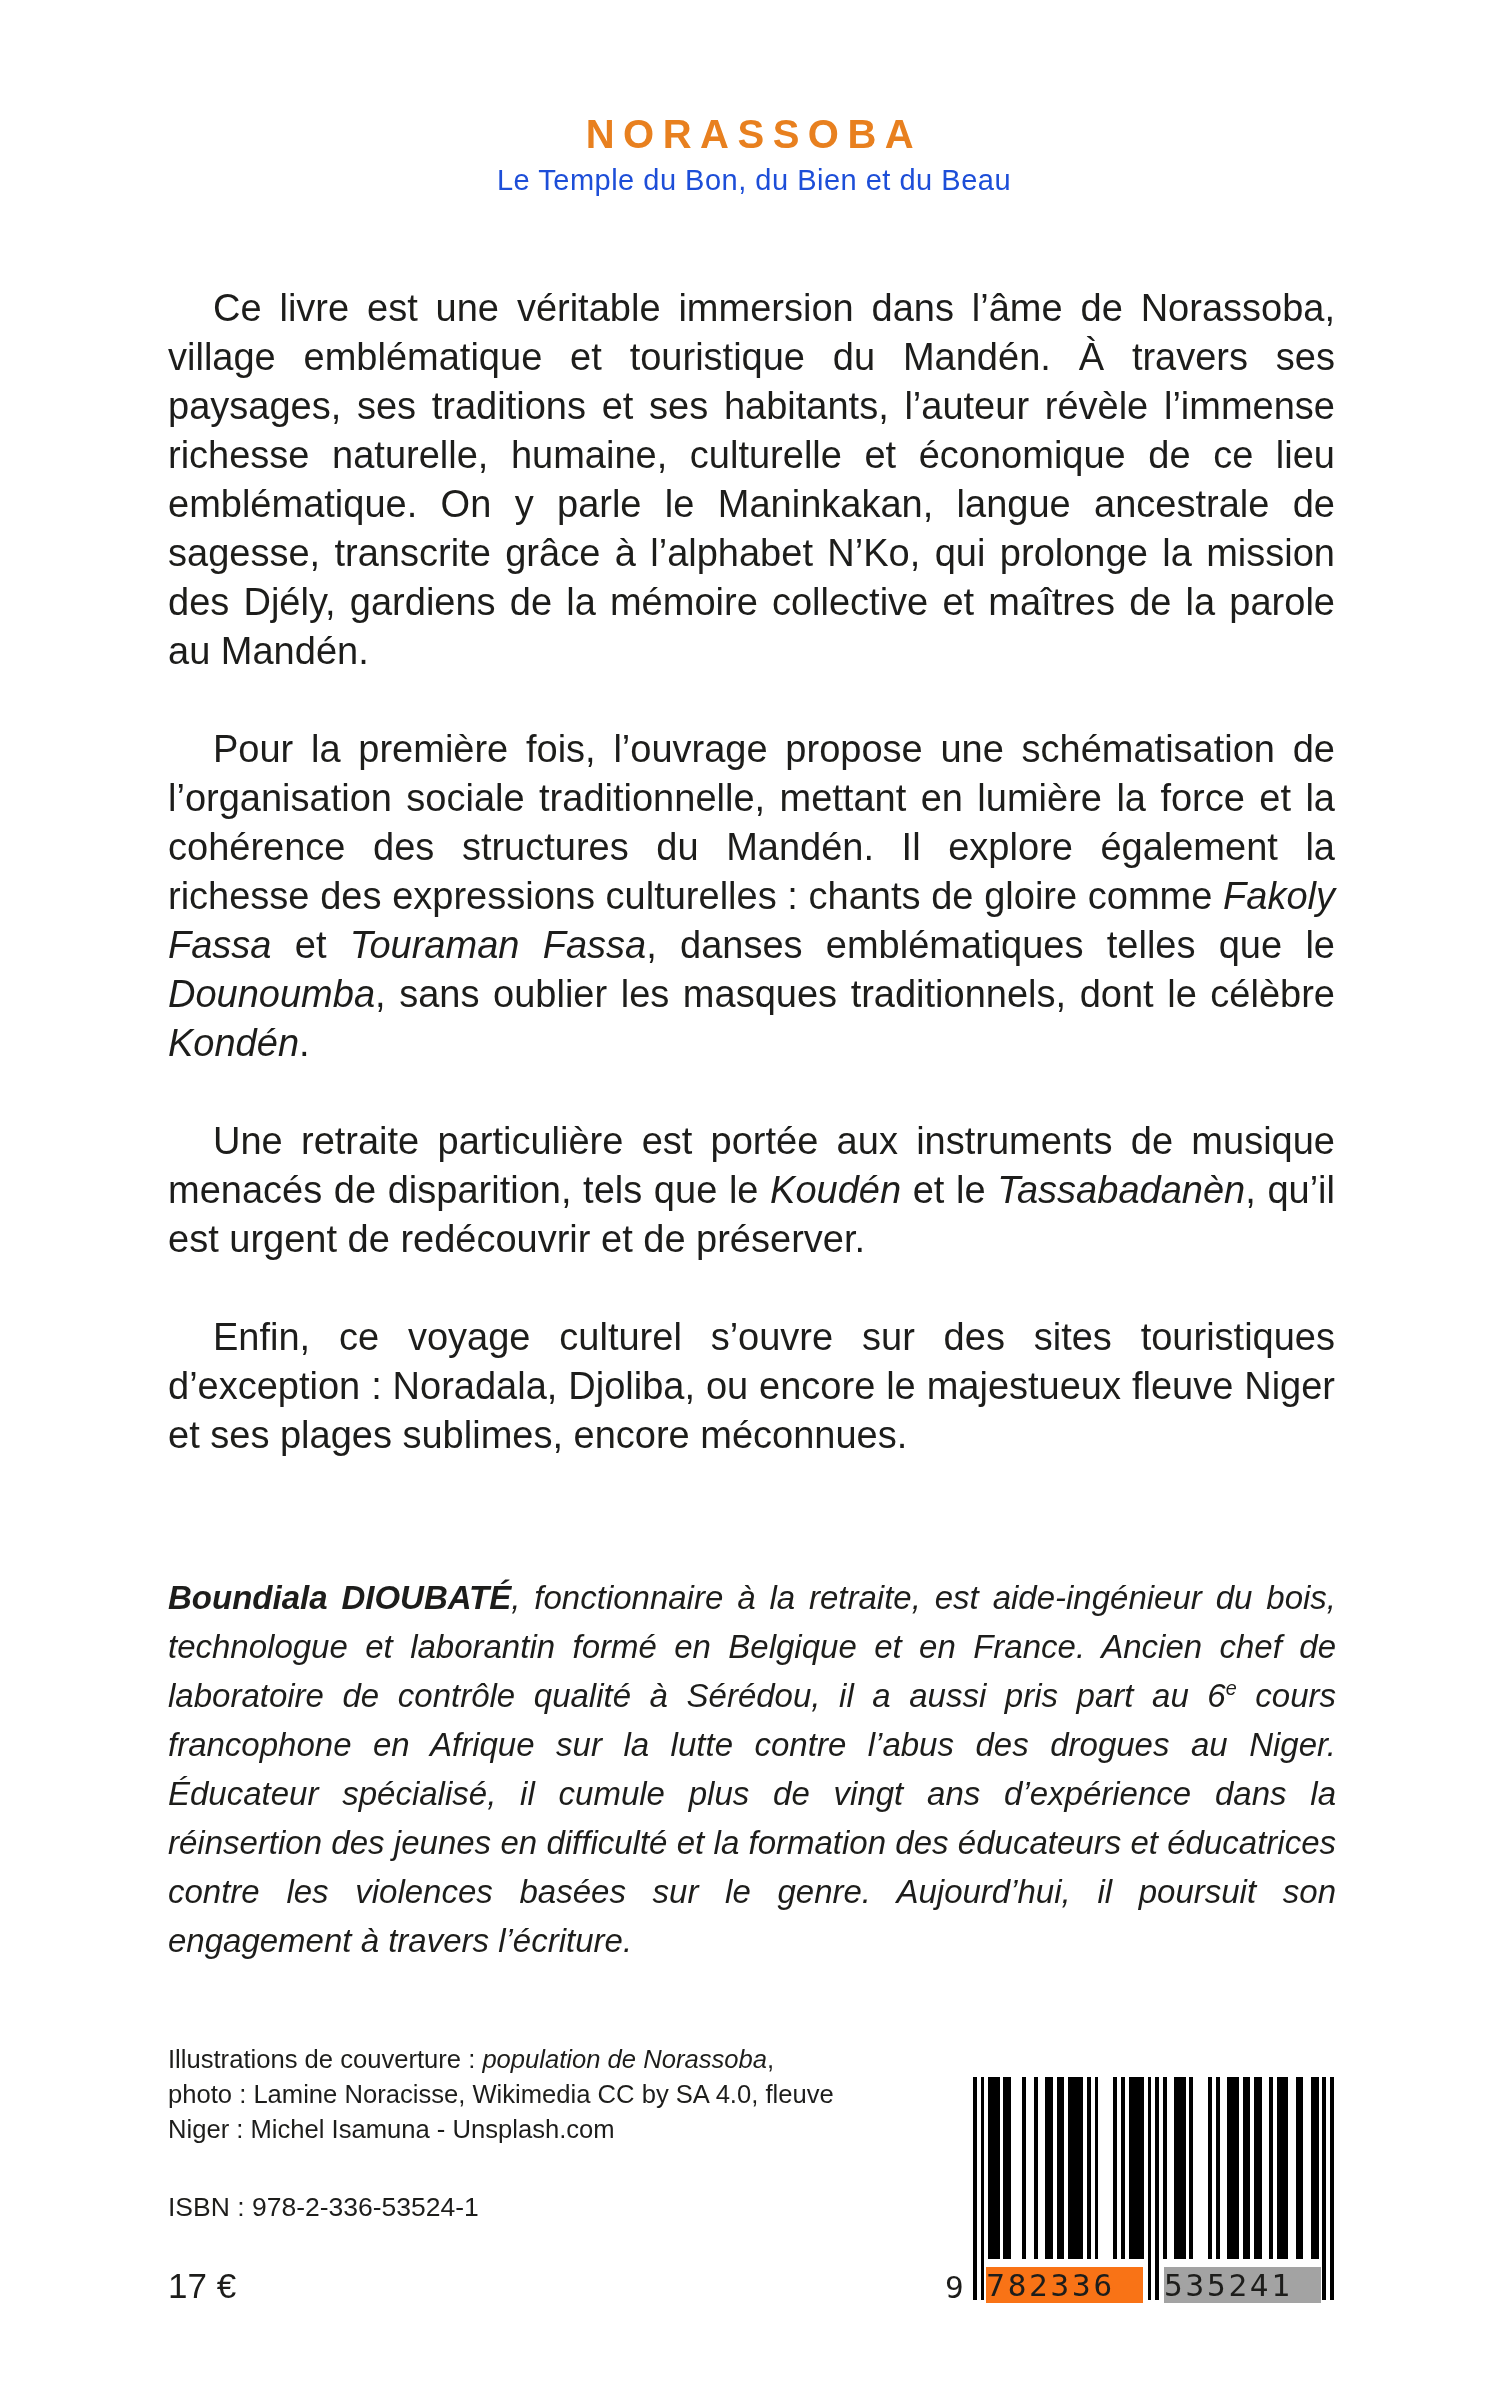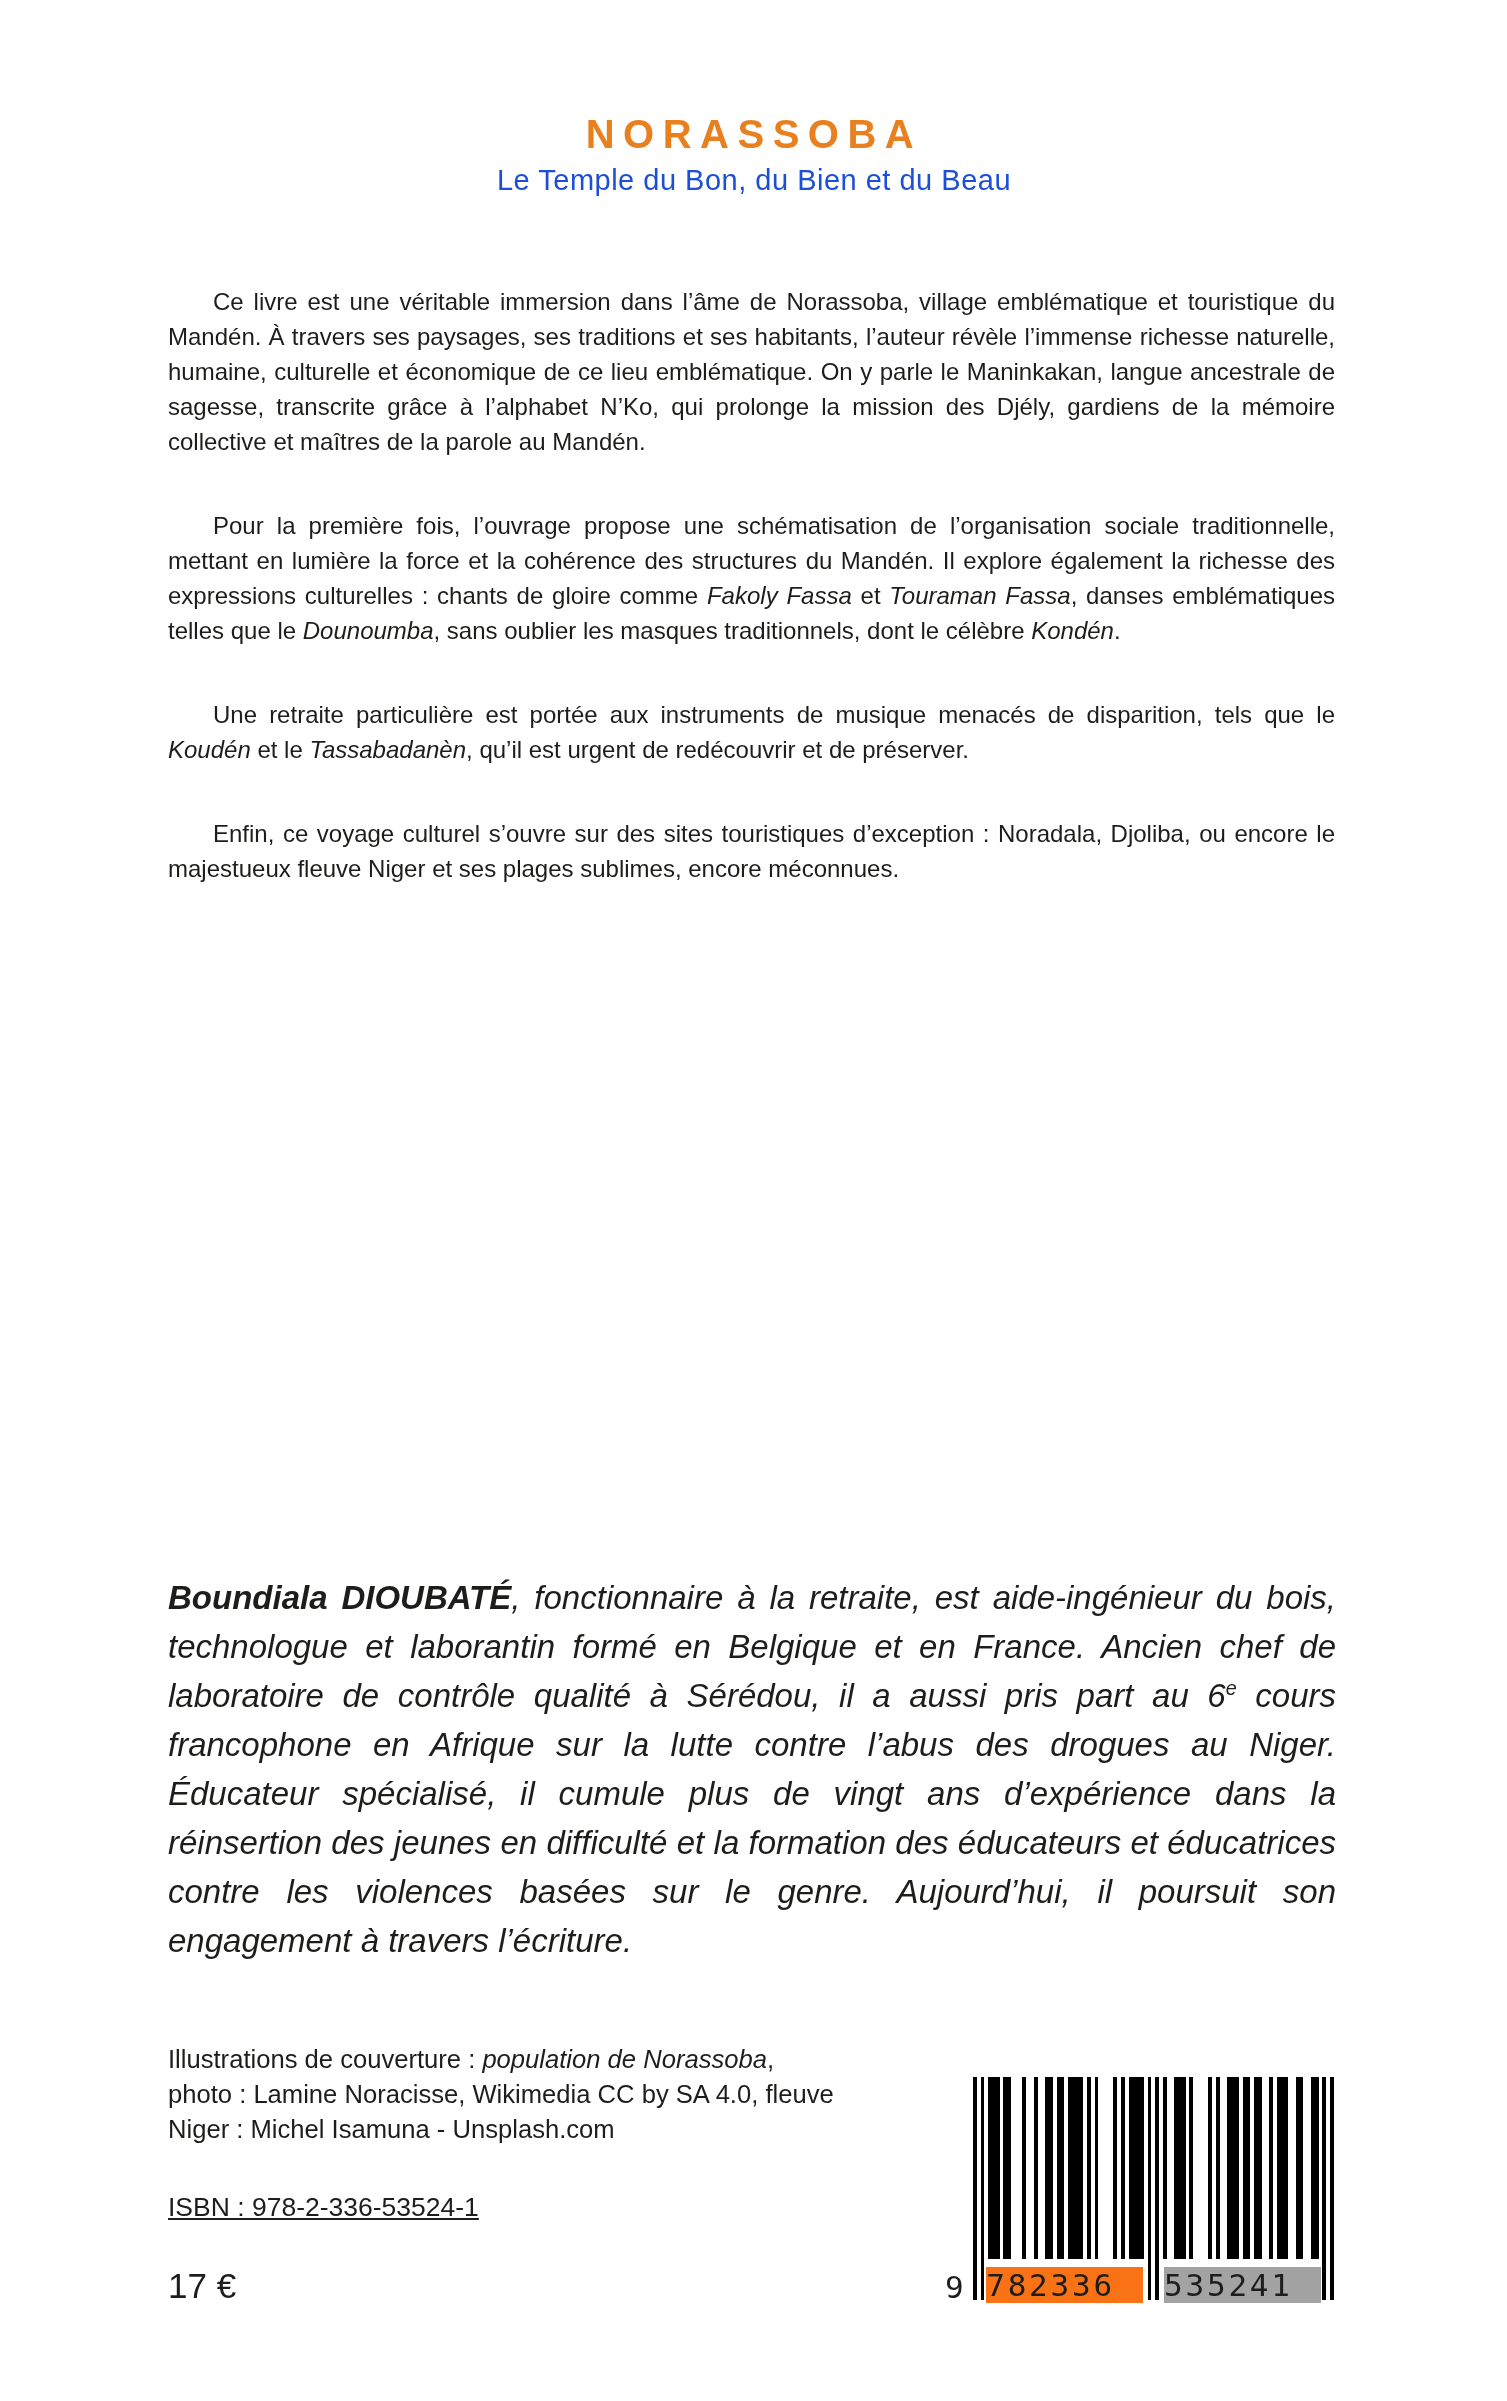--- a/index.html
+++ b/index.html
@@ -25,41 +25,41 @@
     font-size:29px;
     font-weight:500;
     letter-spacing:0.5px;
   }
   
   .synopsis{
     position:absolute;top:284px;left:168px;width:1168px;
   }
   .synopsis p{
     margin:0 1px 49px 0;
-    font-size:24px;
-    line-height:35px;
+    font-size:38px;
+    line-height:49px;
     text-align:justify;
     text-indent:45px;
   }
   
   .bio{
     position:absolute;top:1573px;left:168px;width:1168px;
     font-style:italic;
     font-size:33px;
     line-height:49px;
     text-align:justify;
   }
   .bio p{margin:0;}
   sup{font-size:60%;line-height:0;}
   
   .credits{
     position:absolute;top:2042px;left:168px;width:852px;
     font-size:25.6px;line-height:35px;
   }
-  .isbn{position:absolute;top:2192px;left:168px;font-size:26.5px;text-decoration:underline;}
+  .isbn{position:absolute;top:2192px;left:168px;font-size:26.5px;}
   .price{position:absolute;top:2266px;left:168px;font-size:35px;}
   
   .barcode{
     position:absolute;top:2077px;left:973px;width:360px;height:267px;
   }
   .bars{
     display:flex;align-items:flex-start;height:223px;
   }
   .module{flex:0 0 3.8px;width:3.8px;height:182px;}
   .module.bar{background:#000;}

